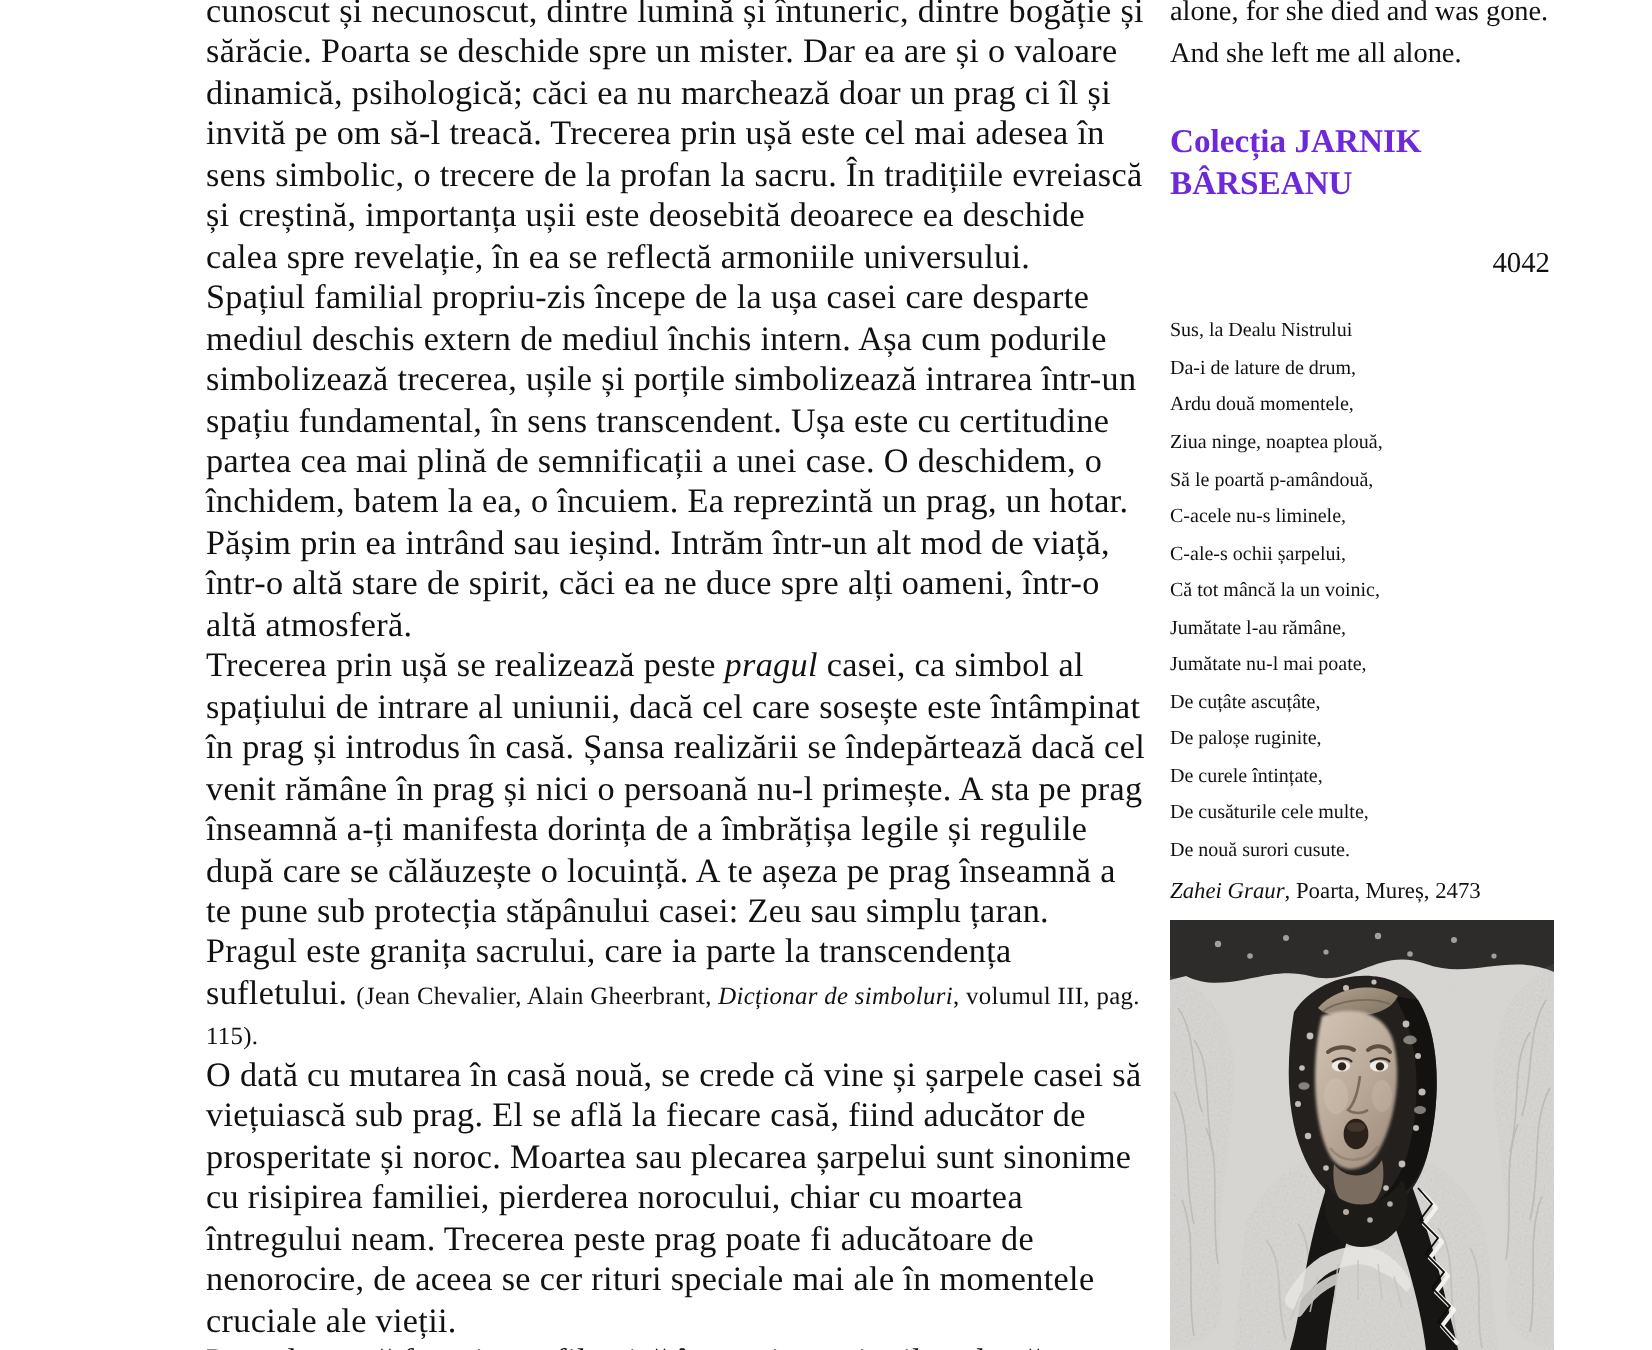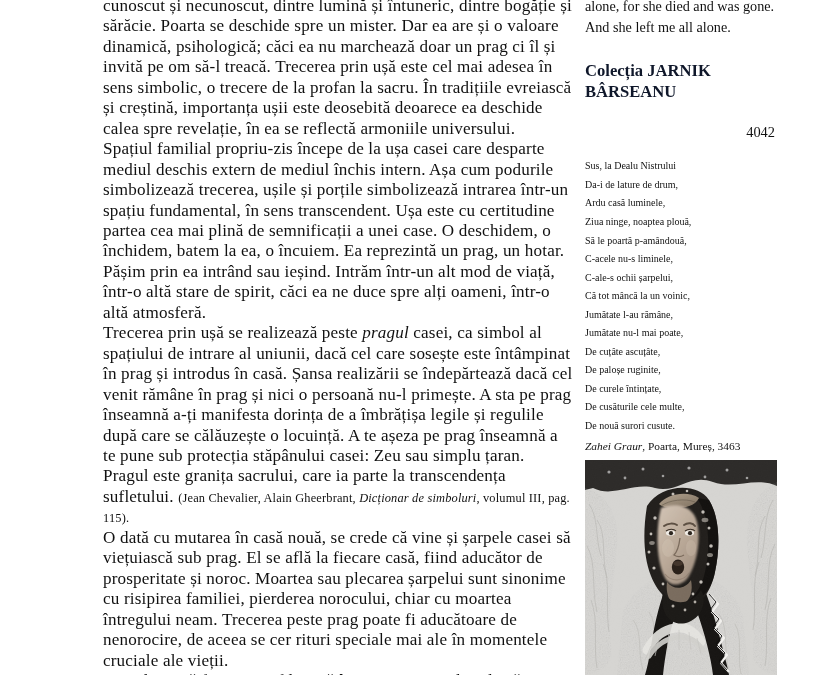--- a/index.html
+++ b/index.html
@@ -54,21 +54,21 @@
     font-size: 14.2px;
     line-height: 20.6px;
     color: #111111;
   }
   .collection-title {
     margin: 0;
     padding-top: 24px;
     font-size: 16.6px;
     line-height: 20.6px;
     font-weight: bold;
-    color: #0f172a;
+    color: #6d28d9;
   }
   .song-number {
     margin: 0;
     padding-top: 22px;
     padding-bottom: 16px;
     font-size: 14.4px;
     line-height: 17px;
     text-align: right;
     color: #111111;
     padding-right: 10px;
@@ -124,36 +124,36 @@
 
     <p class="english">alone, for she died and was gone. And she left me all alone.</p>
 
     <p class="collection-title">Colecția JARNIK BÂRSEANU</p>
 
     <p class="song-number">4042</p>
 
     <div>
       <p class="verse">Sus, la Dealu Nistrului</p>
       <p class="verse">Da-i de lature de drum,</p>
-      <p class="verse">Ardu casă luminele,</p>
+      <p class="verse">Ardu două momentele,</p>
       <p class="verse">Ziua ninge, noaptea plouă,</p>
       <p class="verse">Să le poartă p-amândouă,</p>
       <p class="verse">C-acele nu-s liminele,</p>
       <p class="verse">C-ale-s ochii șarpelui,</p>
       <p class="verse">Că tot mâncă la un voinic,</p>
       <p class="verse">Jumătate l-au rămâne,</p>
       <p class="verse">Jumătate nu-l mai poate,</p>
       <p class="verse">De cuțâte ascuțâte,</p>
       <p class="verse">De paloșe ruginite,</p>
       <p class="verse">De curele întințate,</p>
       <p class="verse">De cusăturile cele multe,</p>
       <p class="verse">De nouă surori cusute.</p>
     </div>
 
-    <p class="verse-source"><span class="it">Zahei Graur</span><span>, Poarta, Mureș, 3463</span></p>
+    <p class="verse-source"><span class="it">Zahei Graur</span><span>, Poarta, Mureș, 2473</span></p>
   </div>
 
   <div class="photo-frame">
     <svg width="192" height="215" viewBox="0 0 192 215" xmlns="http://www.w3.org/2000/svg">
       <defs>
         <linearGradient id="fleeceL" x1="0" y1="0" x2="1" y2="0.4">
           <stop offset="0%" stop-color="#e8e7e3"></stop>
           <stop offset="45%" stop-color="#cfcecb"></stop>
           <stop offset="100%" stop-color="#e3e2df"></stop>
         </linearGradient>

